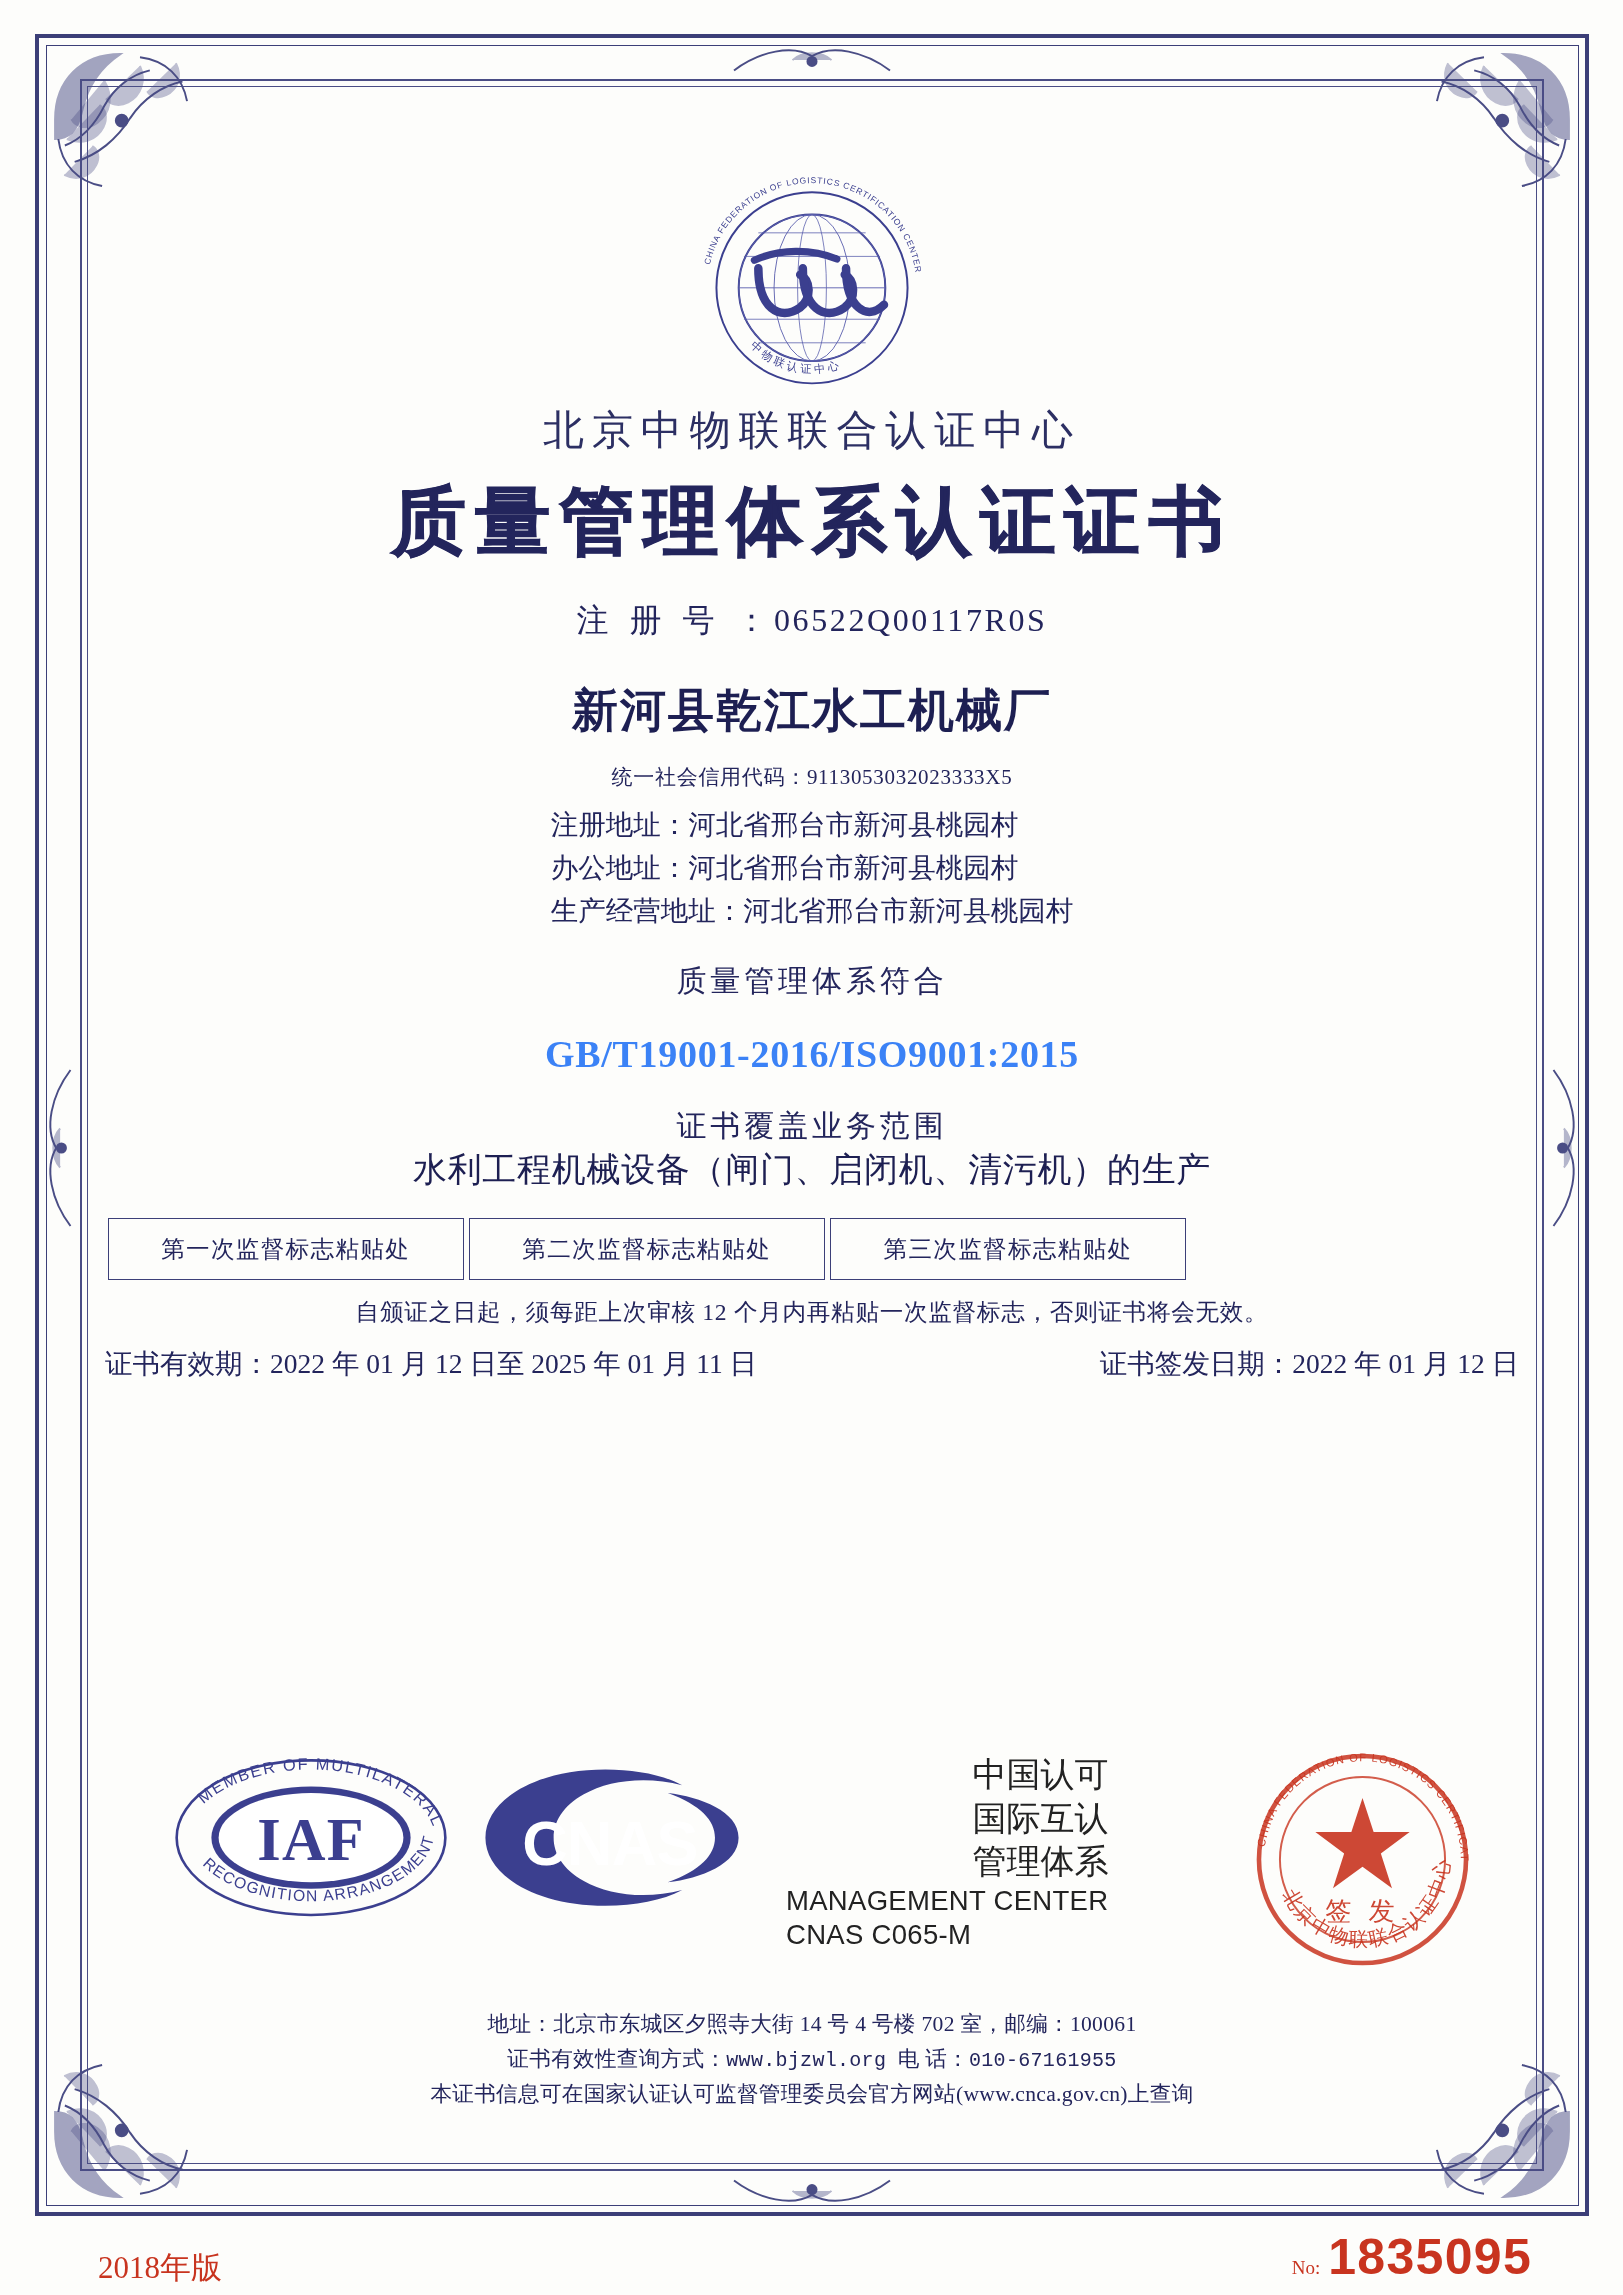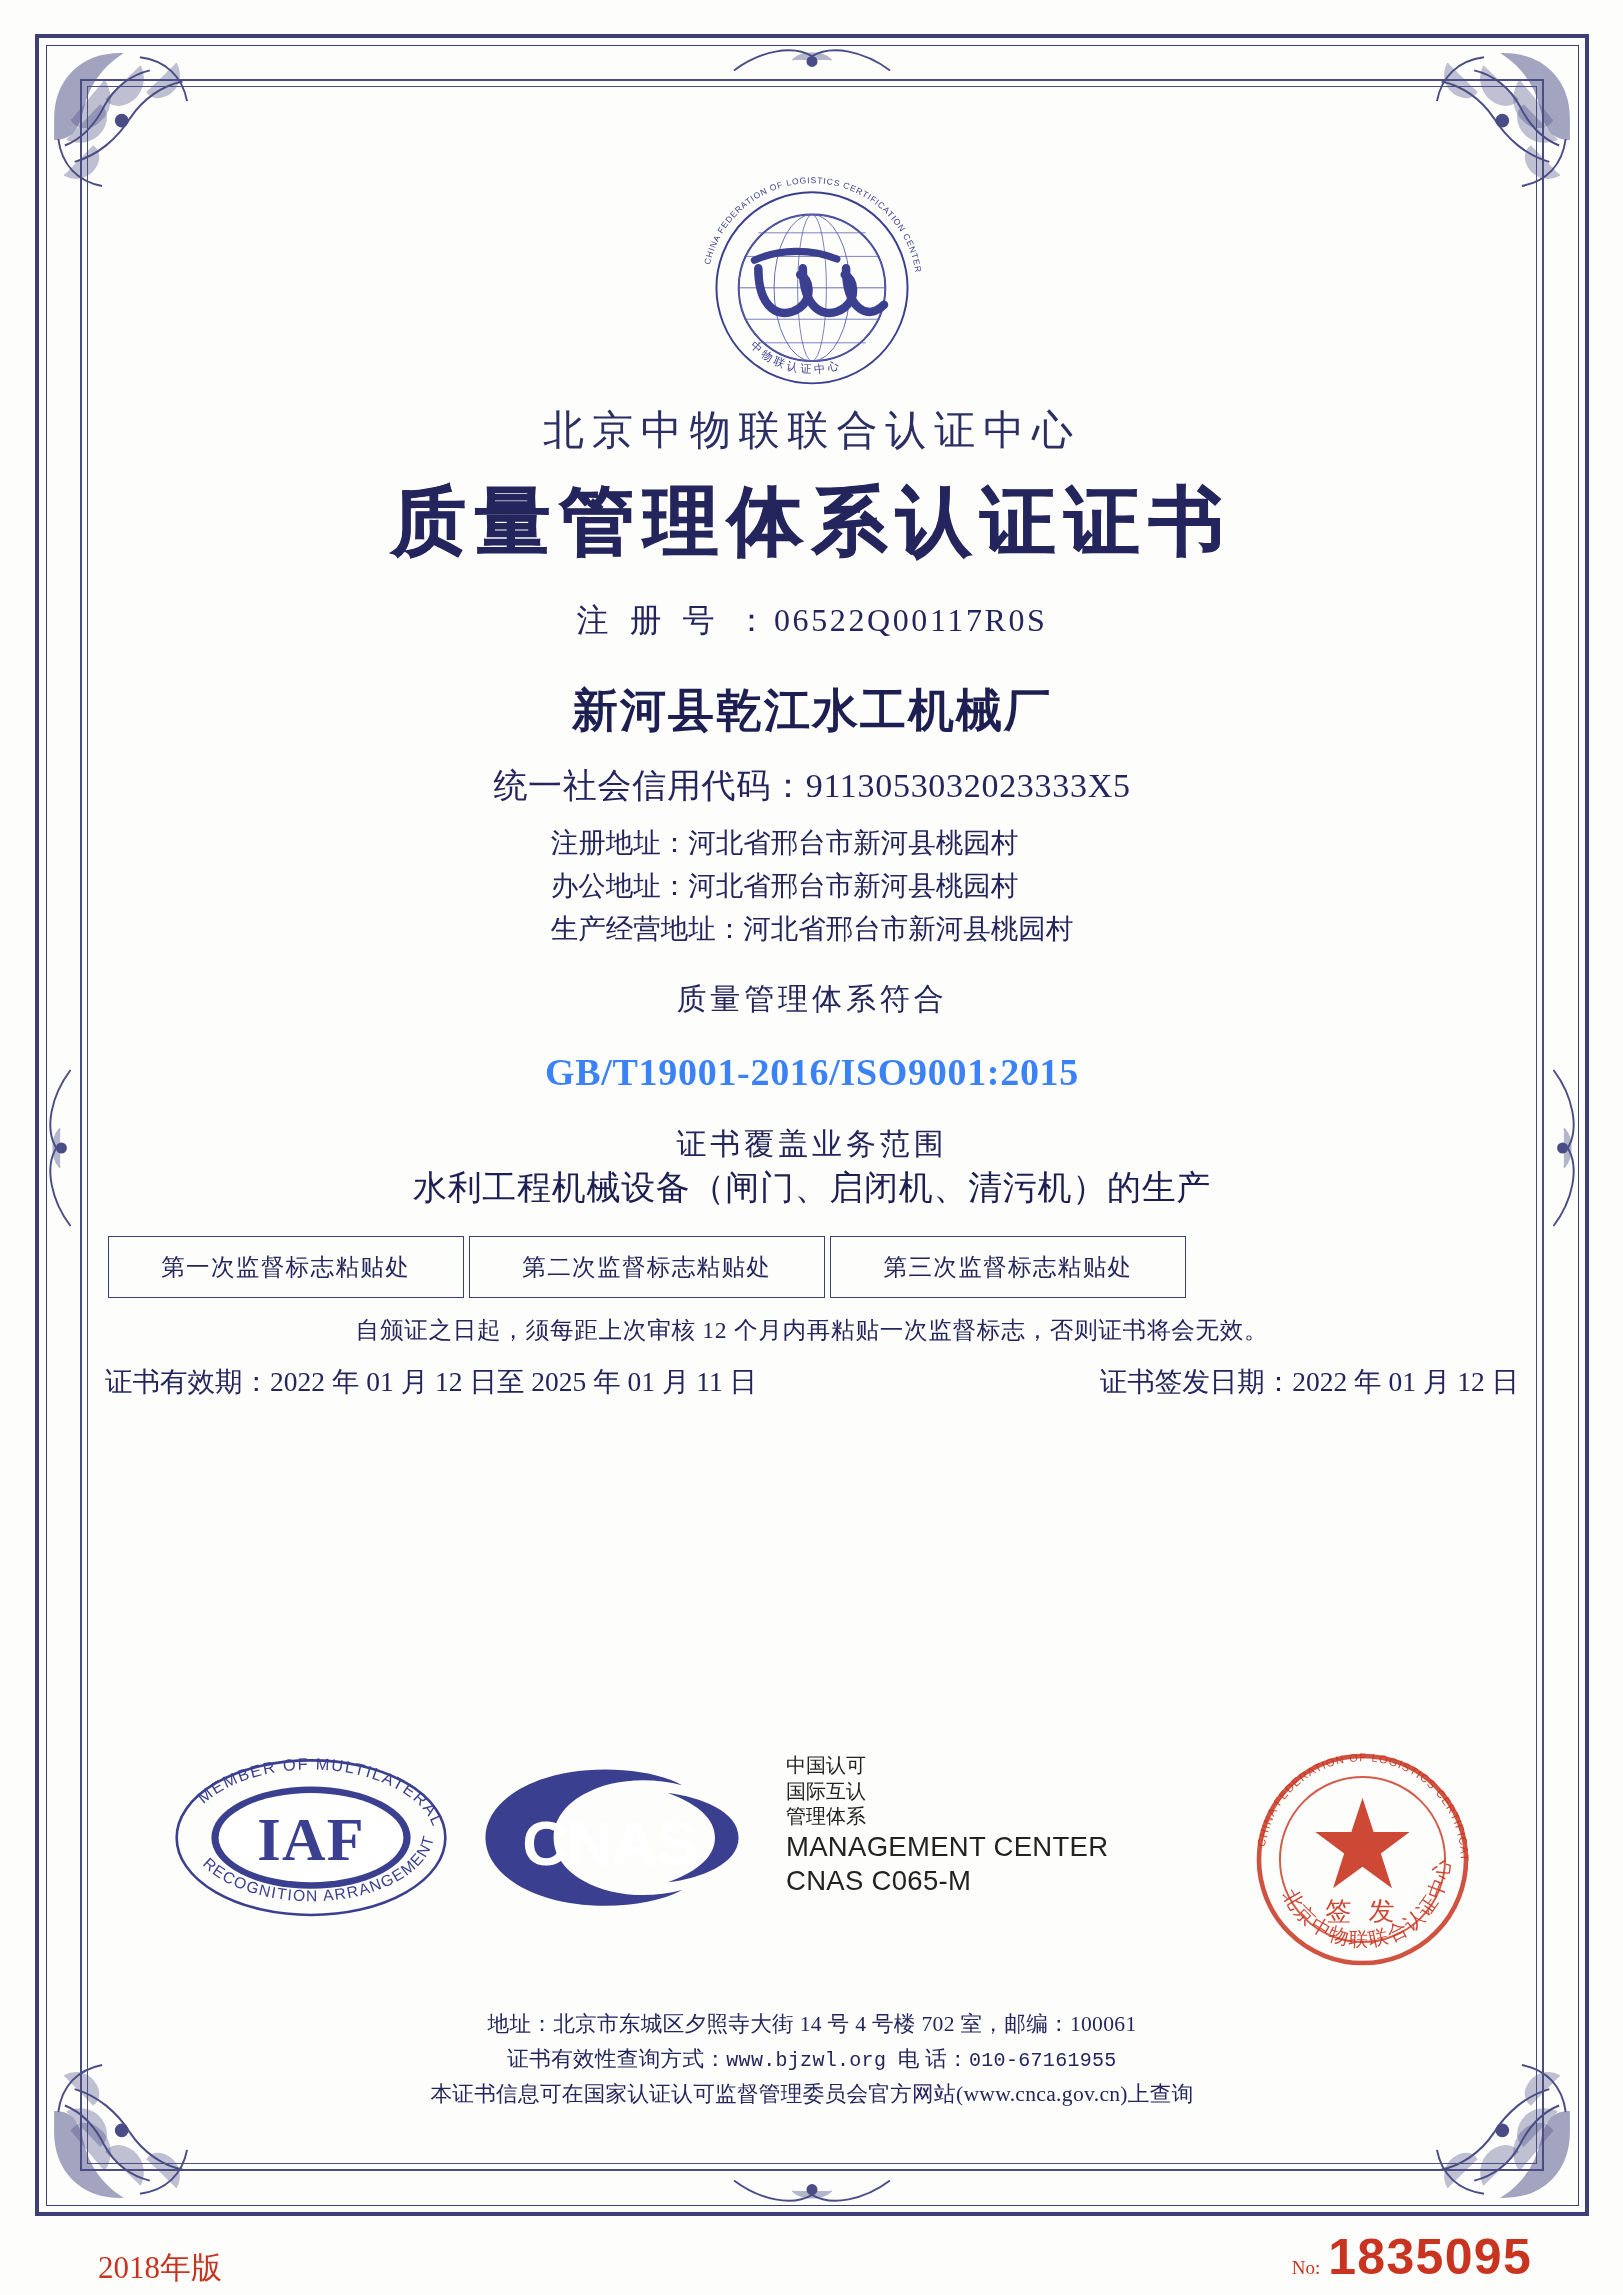--- a/index.html
+++ b/index.html
@@ -116,21 +116,21 @@
 
   .company-name {
     font-size: 46px;
     font-weight: 700;
     letter-spacing: 2px;
     color: #1d1f52;
     margin-top: 37px;
   }
 
   .credit-code {
-    font-size: 34px;
+    font-size: 21px;
     color: #23255c;
     margin-top: 21px;
     letter-spacing: 0.7px;
   }
 
   .addr-block {
     margin-top: 13px;
     display: inline-block;
     text-align: left;
   }
@@ -224,21 +224,21 @@
   .cnas-logo svg { width:100%; height:100%; display:block; }
 
   .cnas-text {
     position: absolute;
     left: 655px;
     top: 18.3px;
     text-align: left;
     color: #2a2a2a;
     font-family: "Liberation Sans", sans-serif;
   }
-  .cnas-text .zh { font-family:Liberation Sans, sans-serif; font-size: 20px; line-height: 1.28; color:#222; }
+  .cnas-text .zh { font-family:Liberation Sans, sans-serif; font-size: 34px; line-height: 1.28; color:#222;text-align:right; }
   .cnas-text .en { font-size: 27.5px; line-height: 1.25; color: #222; letter-spacing: 0.3px; }
 
   .seal {
     position: absolute;
     right: 6.5px;
     top: 0px;
     width: 249px;
     height: 249px;
   }
   .seal svg { width:100%; height:100%; display:block; }

